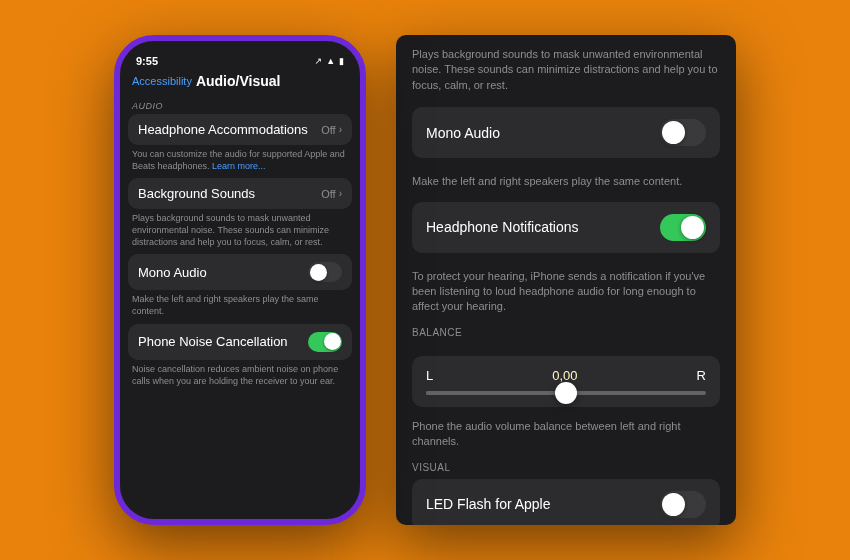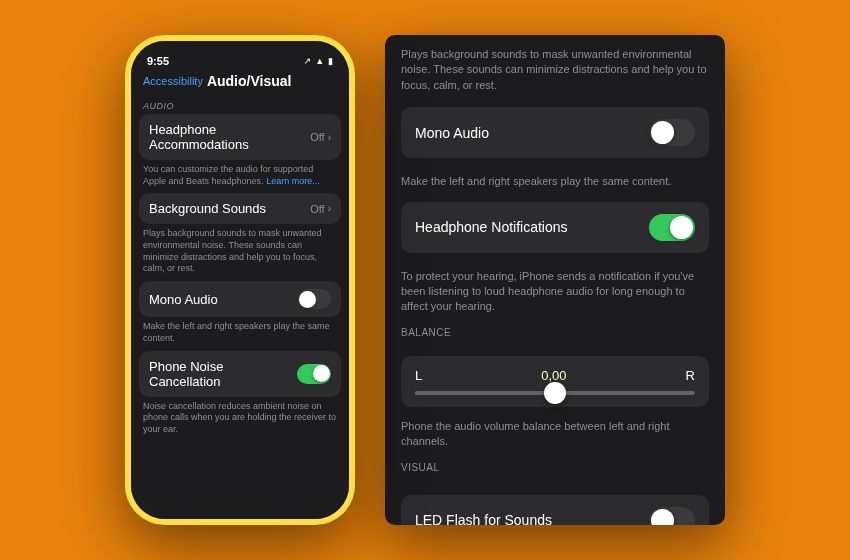--- a/index.html
+++ b/index.html
@@ -10,25 +10,25 @@
       font-family: -apple-system, 'SF Pro Display', 'Helvetica Neue', sans-serif;
       overflow: hidden;
       display: flex;
       align-items: center;
       justify-content: center;
       gap: 30px;
     }
 
     
     .phone-frame {
-      width: 230px;
+      width: 252px;
       height: 490px;
       background: #1C1C1E;
       border-radius: 40px;
-      border: 6px solid #fde047;
+      border: 6px solid #6d28d9;
       position: relative;
       overflow: hidden;
       box-shadow: 0 20px 60px rgba(0,0,0,0.5), inset 0 0 0 1px #555;
     }
 
     .phone-notch {
       position: absolute;
       top: 0;
       left: 50%;
       transform: translateX(-50%);
@@ -337,21 +337,21 @@
       left: 50%;
       transform: translate(-50%, -50%);
       box-shadow: 0 2px 6px rgba(0,0,0,0.4);
     }
 
     .visual-section-label {
       font-size: 10px;
       color: #8E8E93;
       text-transform: uppercase;
       letter-spacing: 0.5px;
-      margin-bottom: 22px;
+      margin-bottom: 6px;
     }
   </style>
 </head>
 <body>
 
 <div class="phone-frame">
   <div class="phone-notch"></div>
   <div class="phone-screen">
 
     <div class="status-bar">
@@ -465,21 +465,21 @@
         <div class="slider-thumb"></div>
       </div>
     </div>
 
     <div class="flat-description-text">Phone the audio volume balance between left and right channels.</div>
 
     <div class="visual-section-label">VISUAL</div>
 
     <div class="flat-group">
       <div class="flat-row">
-        <span class="flat-row-label">LED Flash for Sounds</span>
+        <span class="flat-row-label">LED Flash for Apple</span>
         <div class="flat-toggle off">
           <div class="flat-toggle-knob"></div>
         </div>
       </div>
     </div>
 
   </div>
 </div>
 
 </body></html>

